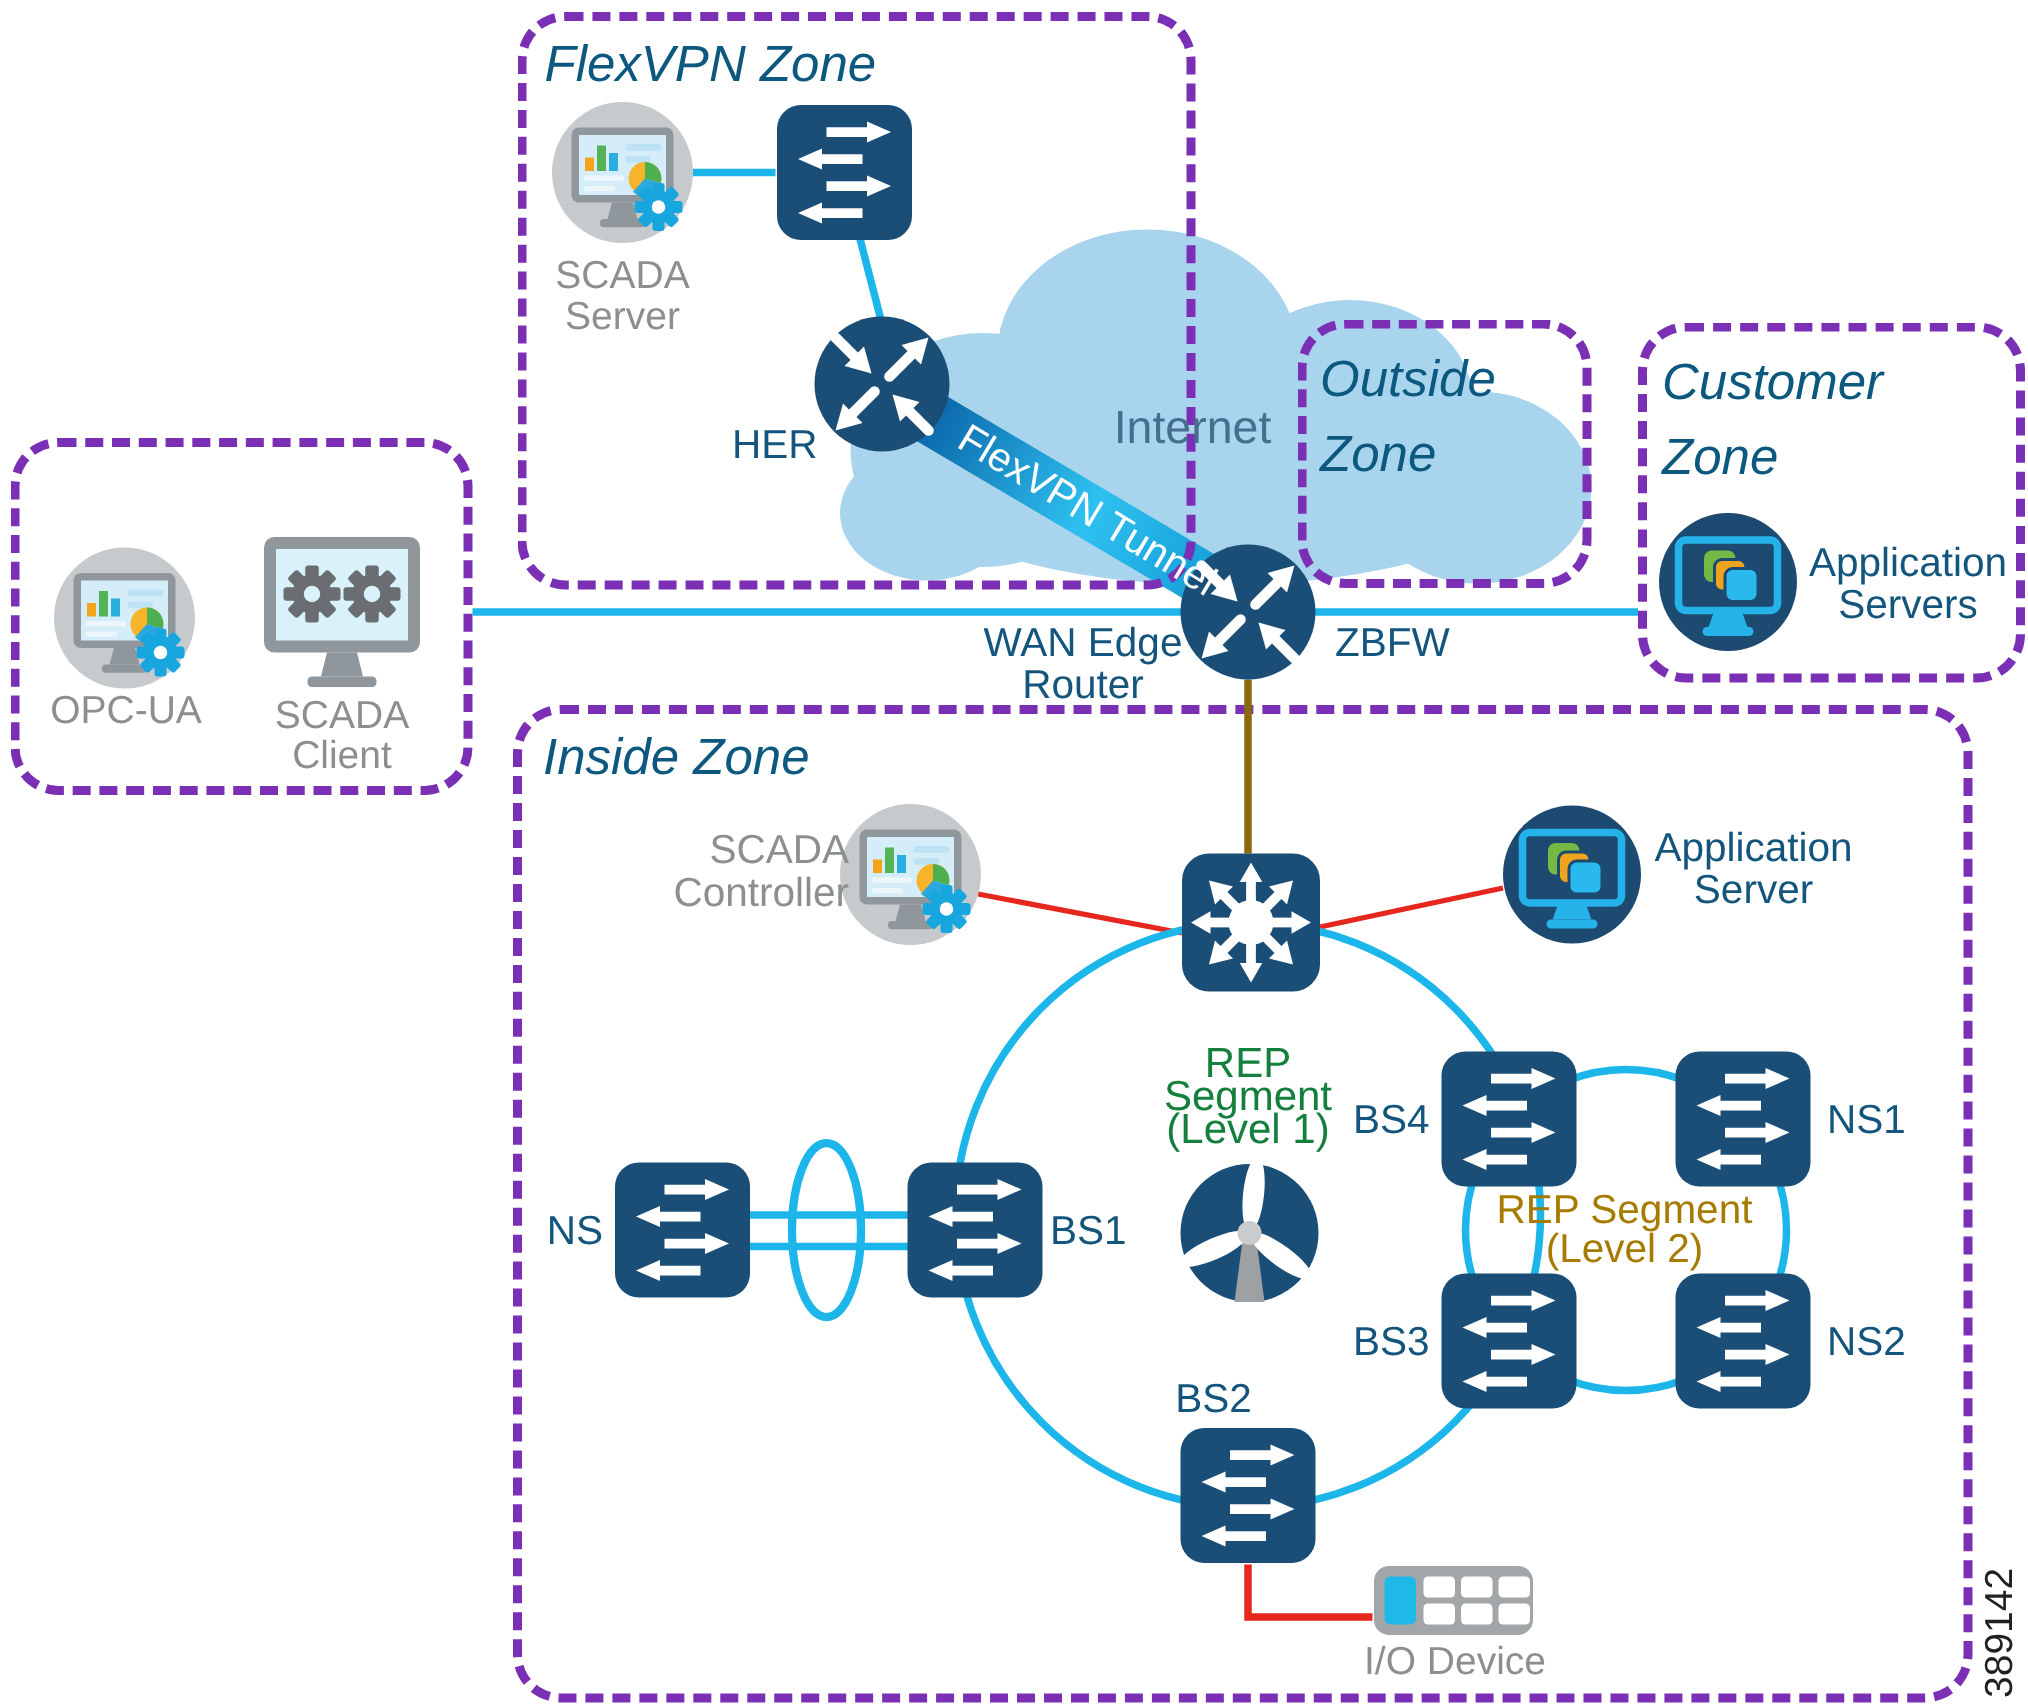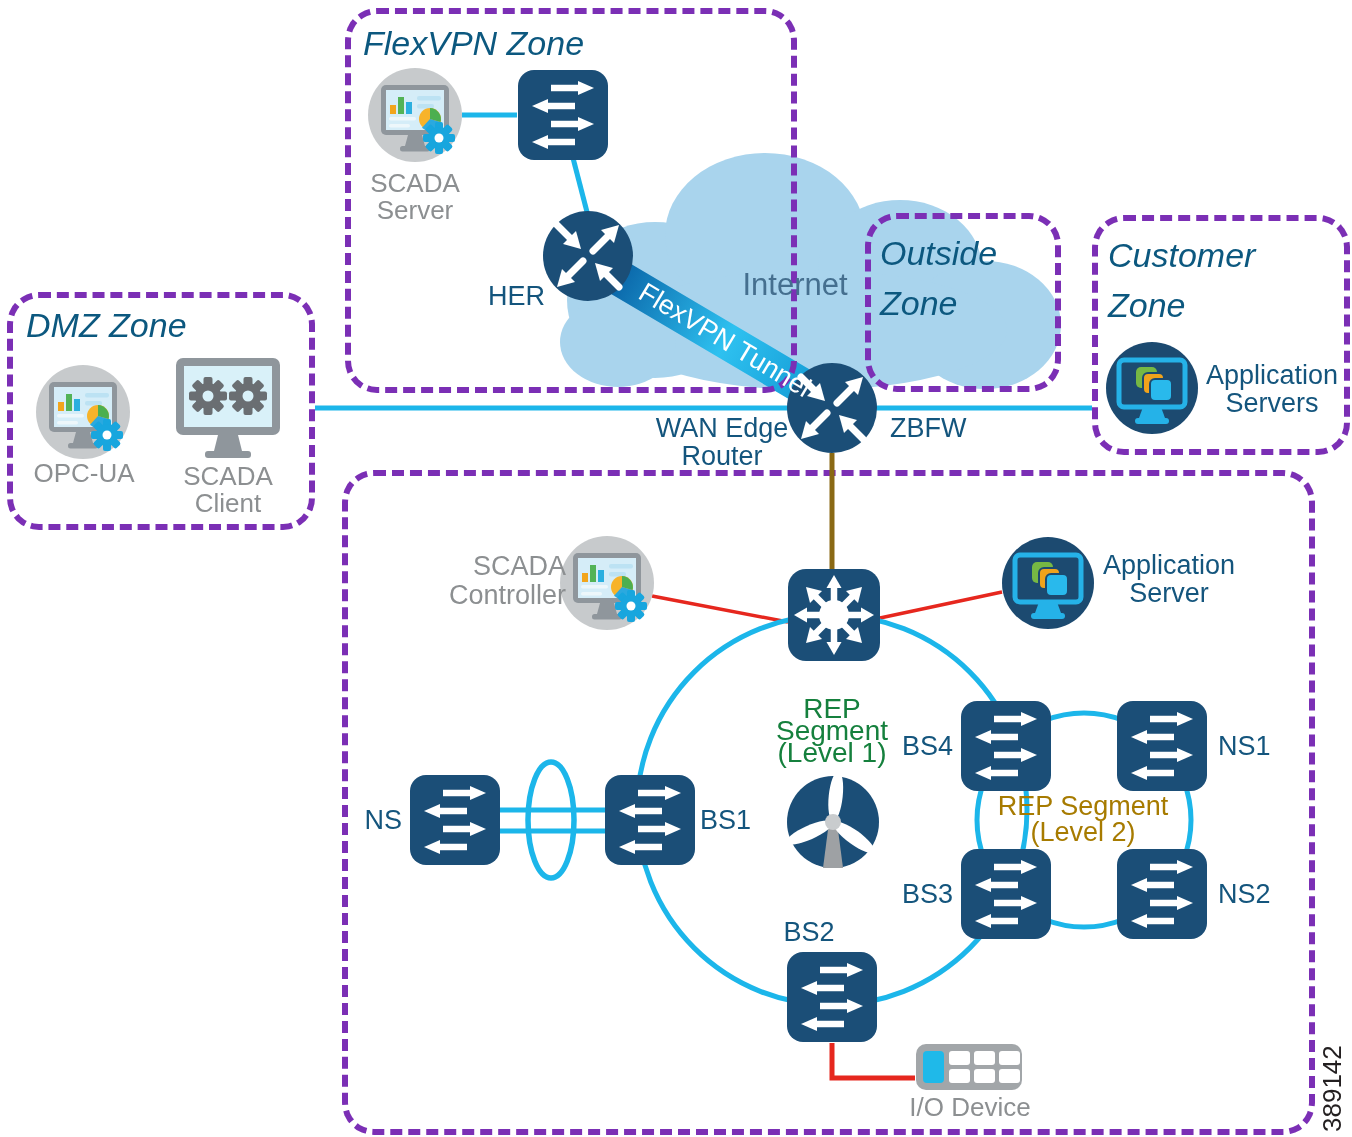--- a/index.html
+++ b/index.html
@@ -220,29 +220,29 @@
     <use href="#ic-turbine" x="833" y="822"></use>
     <use href="#ic-switch" x="1006" y="746"></use>
     <use href="#ic-switch" x="1162" y="746"></use>
     <use href="#ic-switch" x="1006" y="894"></use>
     <use href="#ic-switch" x="1162" y="894"></use>
     <use href="#ic-switch" x="832" y="997"></use>
     <use href="#ic-io" x="969" y="1067"></use>
   </svg>
 
   <div class="lbl zone-title" style="left:363px;top:18px;">FlexVPN Zone</div>
-  <div class="lbl zone-title" style="left:26px;top:300px;">DMZ Zone</div>
   <div class="lbl zone-title" style="left:880px;top:228px;">
     <div>Outside</div>
     <div>Zone</div>
   </div>
   <div class="lbl zone-title" style="left:1108px;top:230px;">
     <div>Customer</div>
     <div>Zone</div>
   </div>
+  <div class="lbl zone-title" style="left:362px;top:480px;">Inside Zone</div>
 
   <div class="lbl internet center" style="left:695px;top:271px;width:200px;">Internet</div>
   <div class="lbl tunnel-label center" style="left:610px;top:326px;width:230px;">FlexVPN Tunnel</div>
 
   <div class="lbl gray center" style="left:340px;top:170px;width:150px;">
     <div>SCADA</div>
     <div>Server</div>
   </div>
   <div class="lbl right" style="left:445px;top:242px;width:100px;margin-top:40px;">HER</div>
   <div class="lbl center" style="left:632px;top:414px;width:180px;">

